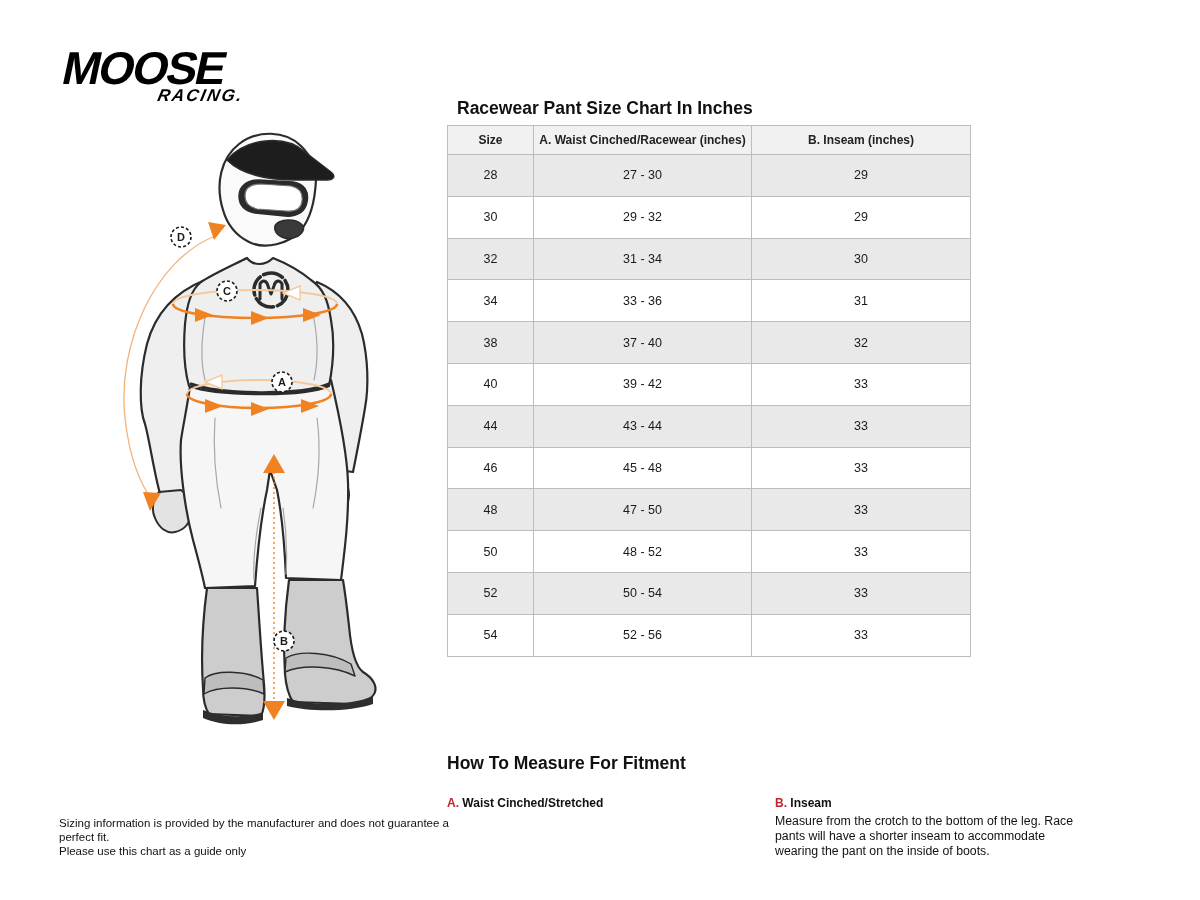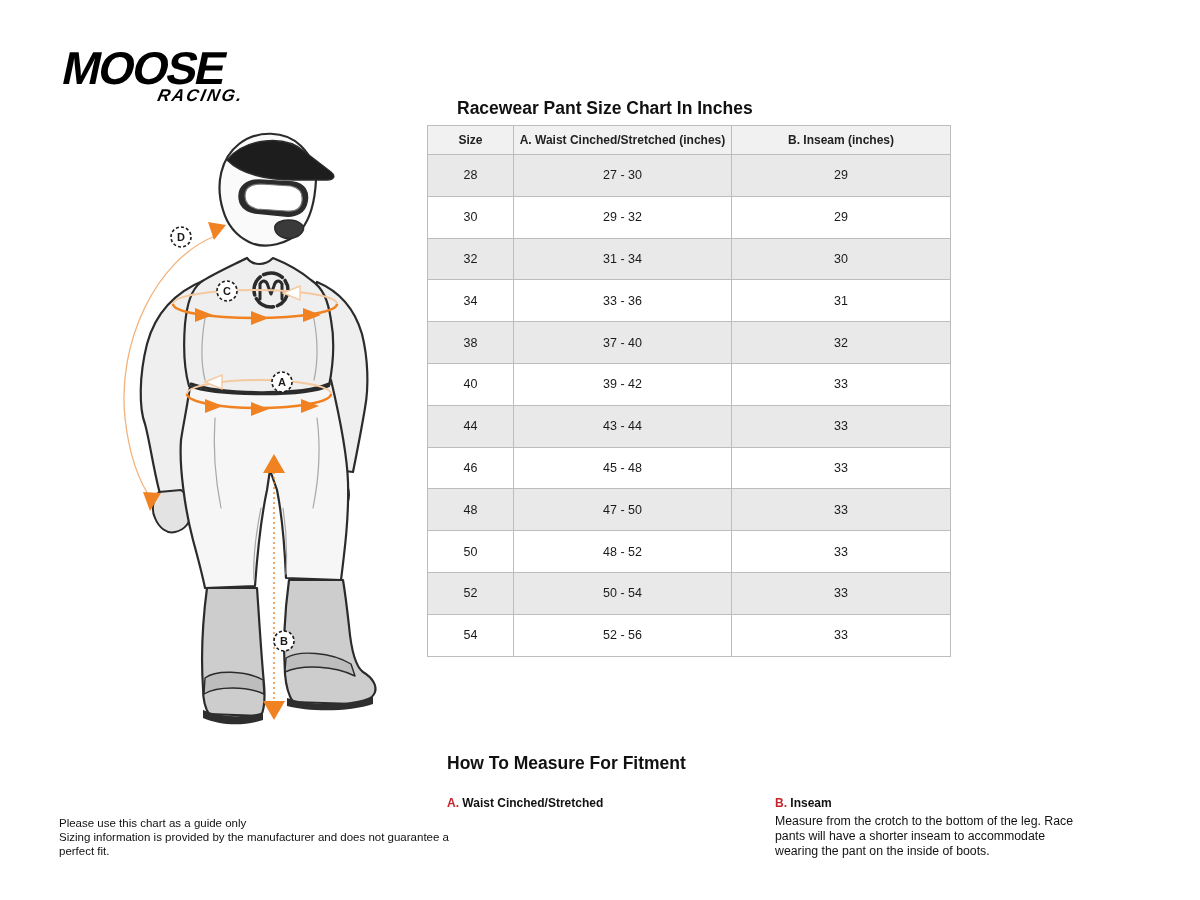--- a/index.html
+++ b/index.html
@@ -9,21 +9,21 @@
     font-family:"Liberation Sans", sans-serif;
   }
   
   .logo{position:absolute;left:56px;top:48px;width:192px;transform:skewX(-12deg);transform-origin:left bottom;color:#000;}
   .logo-main{font-weight:bold;font-size:46px;line-height:40px;letter-spacing:-2px;}
   .logo-sub{font-weight:bold;font-style:italic;font-size:17px;letter-spacing:2px;text-align:right;line-height:15px;padding-right:6px;}
   
   .figure{position:absolute;left:55px;top:118px;width:390px;height:630px;}
   
   .chart-title{position:absolute;left:447px;top:88px;margin:10px;font-size:17.5px;font-weight:bold;color:#111;}
-  .size-table{position:absolute;left:427px;top:125px;width:523px;border-collapse:collapse;table-layout:fixed;}
+  .size-table{position:absolute;left:447px;top:125px;width:523px;border-collapse:collapse;table-layout:fixed;}
   .size-table th,.size-table td{border:1px solid #bdbdbd;text-align:center;vertical-align:middle;padding:0;}
   .size-table th{height:28px;font-size:12px;font-weight:bold;background:#f1f1f1;color:#222;}
   .size-table td{height:40.8px;font-size:12.5px;background:#ffffff;}
   .size-table tbody tr:nth-child(odd) td{background:#e9e9e9;}
   
   .howto-title{position:absolute;left:447px;top:753px;margin:0;font-size:17.5px;font-weight:bold;color:#111;}
   .measure{position:absolute;top:780px;font-size:12.3px;line-height:15px;color:#111;}
   .measure h4{margin:16px 0 3px 0;font-size:12px;}
   .measure .letter{color:#c4242b;}
   .measure p{margin:0;}
@@ -144,21 +144,21 @@
 
 <table class="size-table">
   <colgroup>
       <col style="width:86px">
       <col style="width:218px">
       <col style="width:219px">
     </colgroup>
   <thead>
     <tr>
       <th>Size</th>
-      <th>A. Waist Cinched/Stretched (inches)</th>
+      <th>A. Waist Cinched/Racewear (inches)</th>
       <th>B. Inseam (inches)</th>
     </tr>
   </thead>
   <tbody>
     <tr>
         <td>28</td>
         <td>27 - 30</td>
         <td>29</td>
       </tr>
     <tr>
@@ -224,15 +224,15 @@
 <div class="measure measure-a">
   <h4><span class="letter">A.</span> <span>Waist Cinched/Stretched</span></h4>
 </div>
 
 <div class="measure measure-b">
   <h4><span class="letter">B.</span> <span>Inseam</span></h4>
   <p>Measure from the crotch to the bottom of the leg. Race pants will have a shorter inseam to accommodate wearing the pant on the inside of boots.</p>
 </div>
 
 <div class="footnote">
+  <div>Sizing information is provided by the manufacturer and does not guarantee a perfect fit.</div>
   <div>Please use this chart as a guide only</div>
-  <div>Sizing information is provided by the manufacturer and does not guarantee a perfect fit.</div>
 </div>
 
 </body></html>

